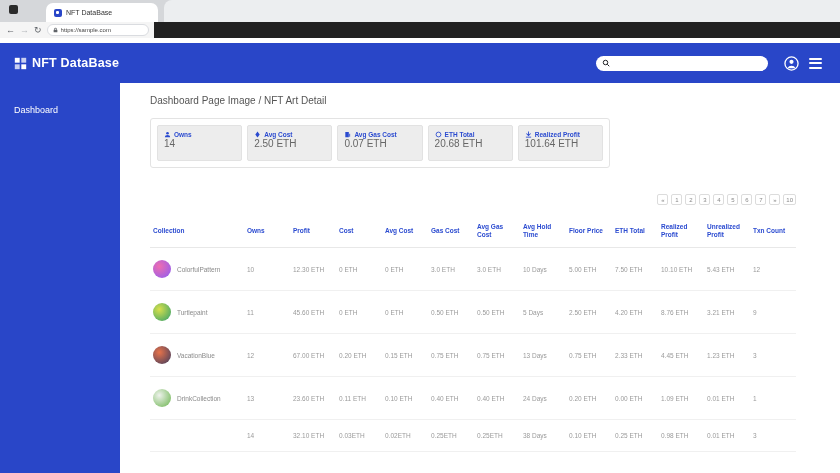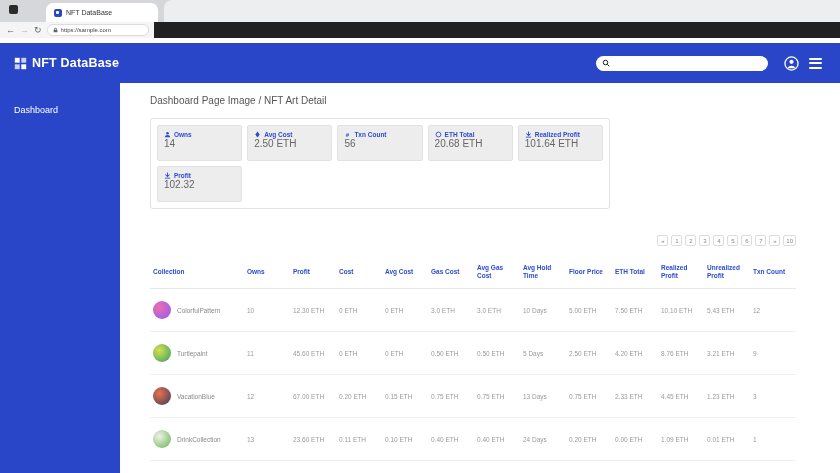--- a/index.html
+++ b/index.html
@@ -156,26 +156,26 @@
                 </svg>
               </span>
               <span>Avg Cost</span>
             </div>
             <div class="stat-value">2.50 ETH</div>
           </div>
           <div class="stat-card">
             <div class="stat-label">
               <span class="stat-icon">
                 <svg viewBox="0 0 16 16">
-                  <text x="8" y="13" text-anchor="middle" font-size="14" fill="currentColor">#</text>
-                </svg>
-              </span>
-              <span>Txn Count</span>
-            </div>
-            <div class="stat-value">56</div>
+                  <path d="M3 2h8v12H3zM12 6h2v7h-2z"></path>
+                </svg>
+              </span>
+              <span>Avg Gas Cost</span>
+            </div>
+            <div class="stat-value">0.07 ETH</div>
           </div>
           <div class="stat-card">
             <div class="stat-label">
               <span class="stat-icon">
                 <svg viewBox="0 0 16 16">
                   <circle cx="8" cy="8" r="5.5" fill="none" stroke="currentColor" stroke-width="2"></circle>
                 </svg>
               </span>
               <span>ETH Total</span>
             </div>
@@ -185,32 +185,20 @@
             <div class="stat-label">
               <span class="stat-icon">
                 <svg viewBox="0 0 16 16">
                   <path d="M7 1h2v7l3-3 1.5 1.5L8 12 2.5 6.5 4 5l3 3z"></path>
                   <path d="M2 13h12v2H2z"></path>
                 </svg>
               </span>
               <span>Realized Profit</span>
             </div>
             <div class="stat-value">101.64 ETH</div>
-          </div>
-          <div class="stat-card">
-            <div class="stat-label">
-              <span class="stat-icon">
-                <svg viewBox="0 0 16 16">
-                  <path d="M7 1h2v7l3-3 1.5 1.5L8 12 2.5 6.5 4 5l3 3z"></path>
-                  <path d="M2 13h12v2H2z"></path>
-                </svg>
-              </span>
-              <span>Profit</span>
-            </div>
-            <div class="stat-value">102.32</div>
           </div>
         </div>
 
       <div class="pagination">
           <span class="page-box">«</span>
           <span class="page-box">1</span>
           <span class="page-box">2</span>
           <span class="page-box">3</span>
           <span class="page-box">4</span>
           <span class="page-box">5</span>

